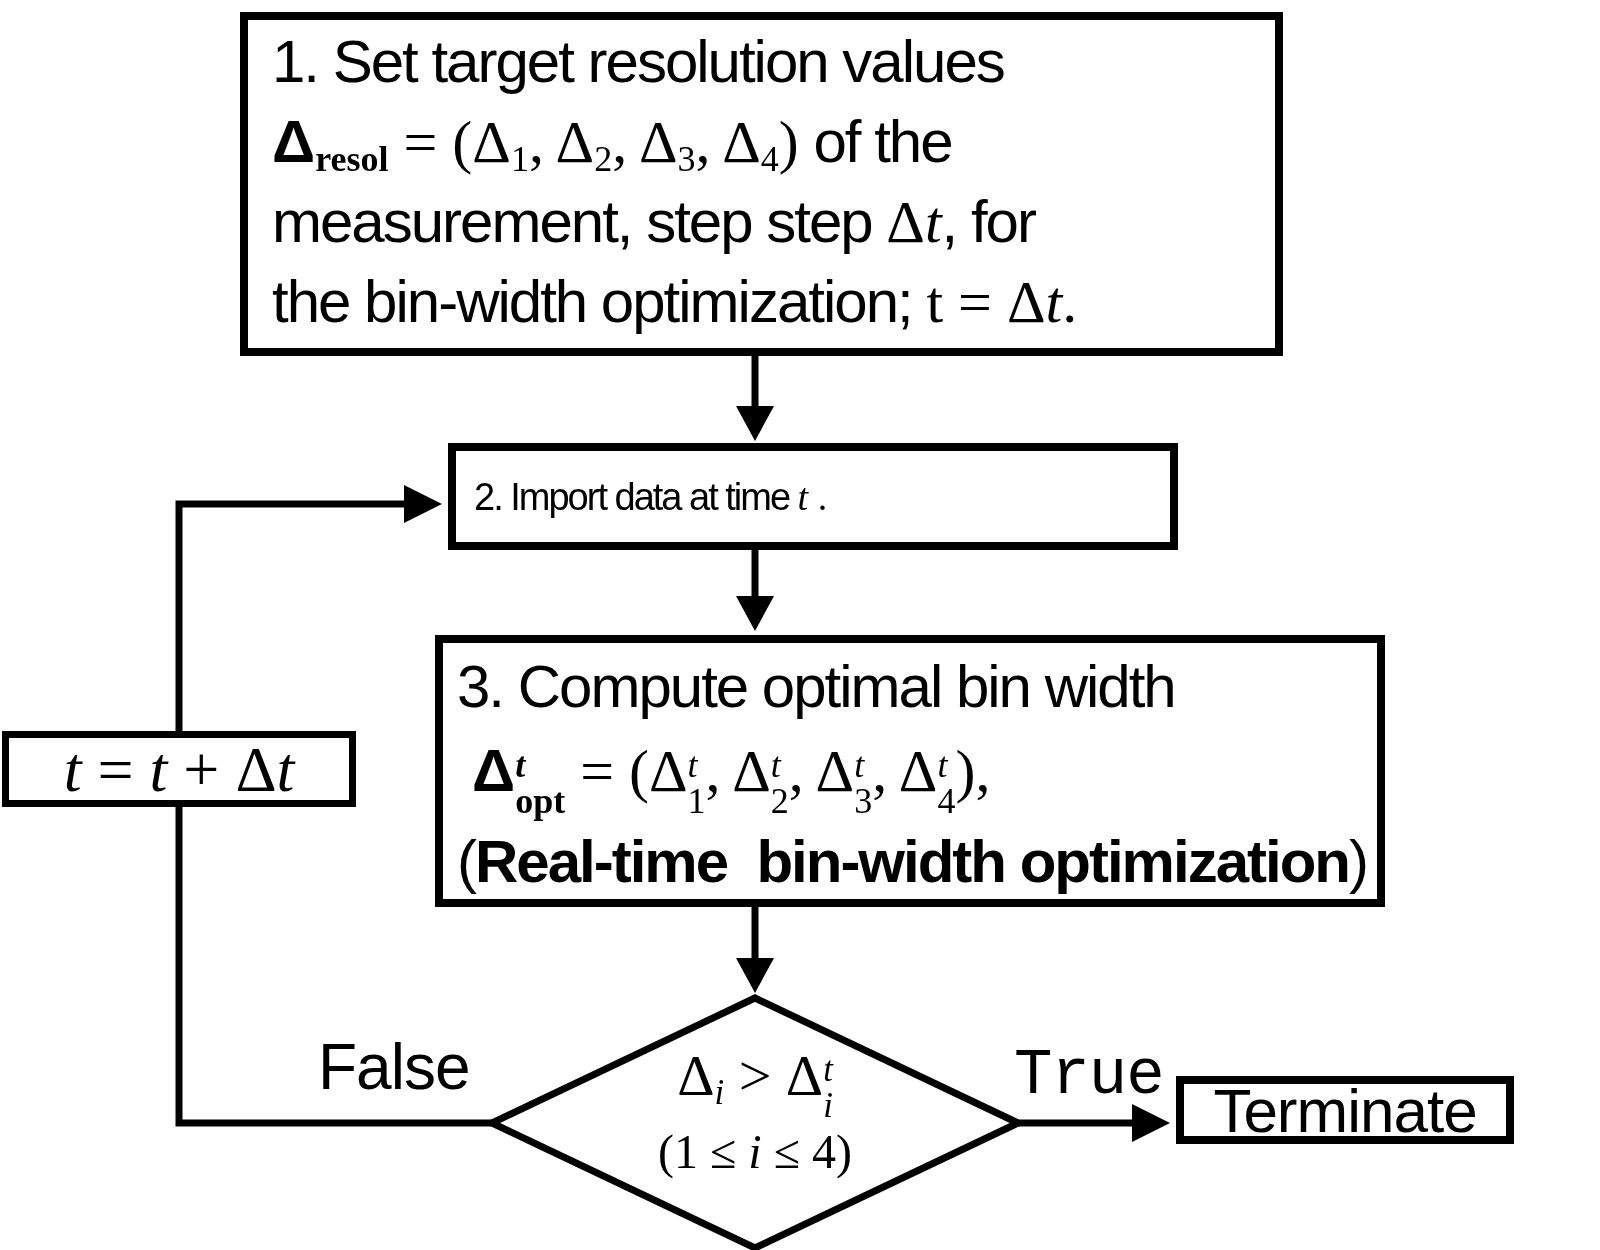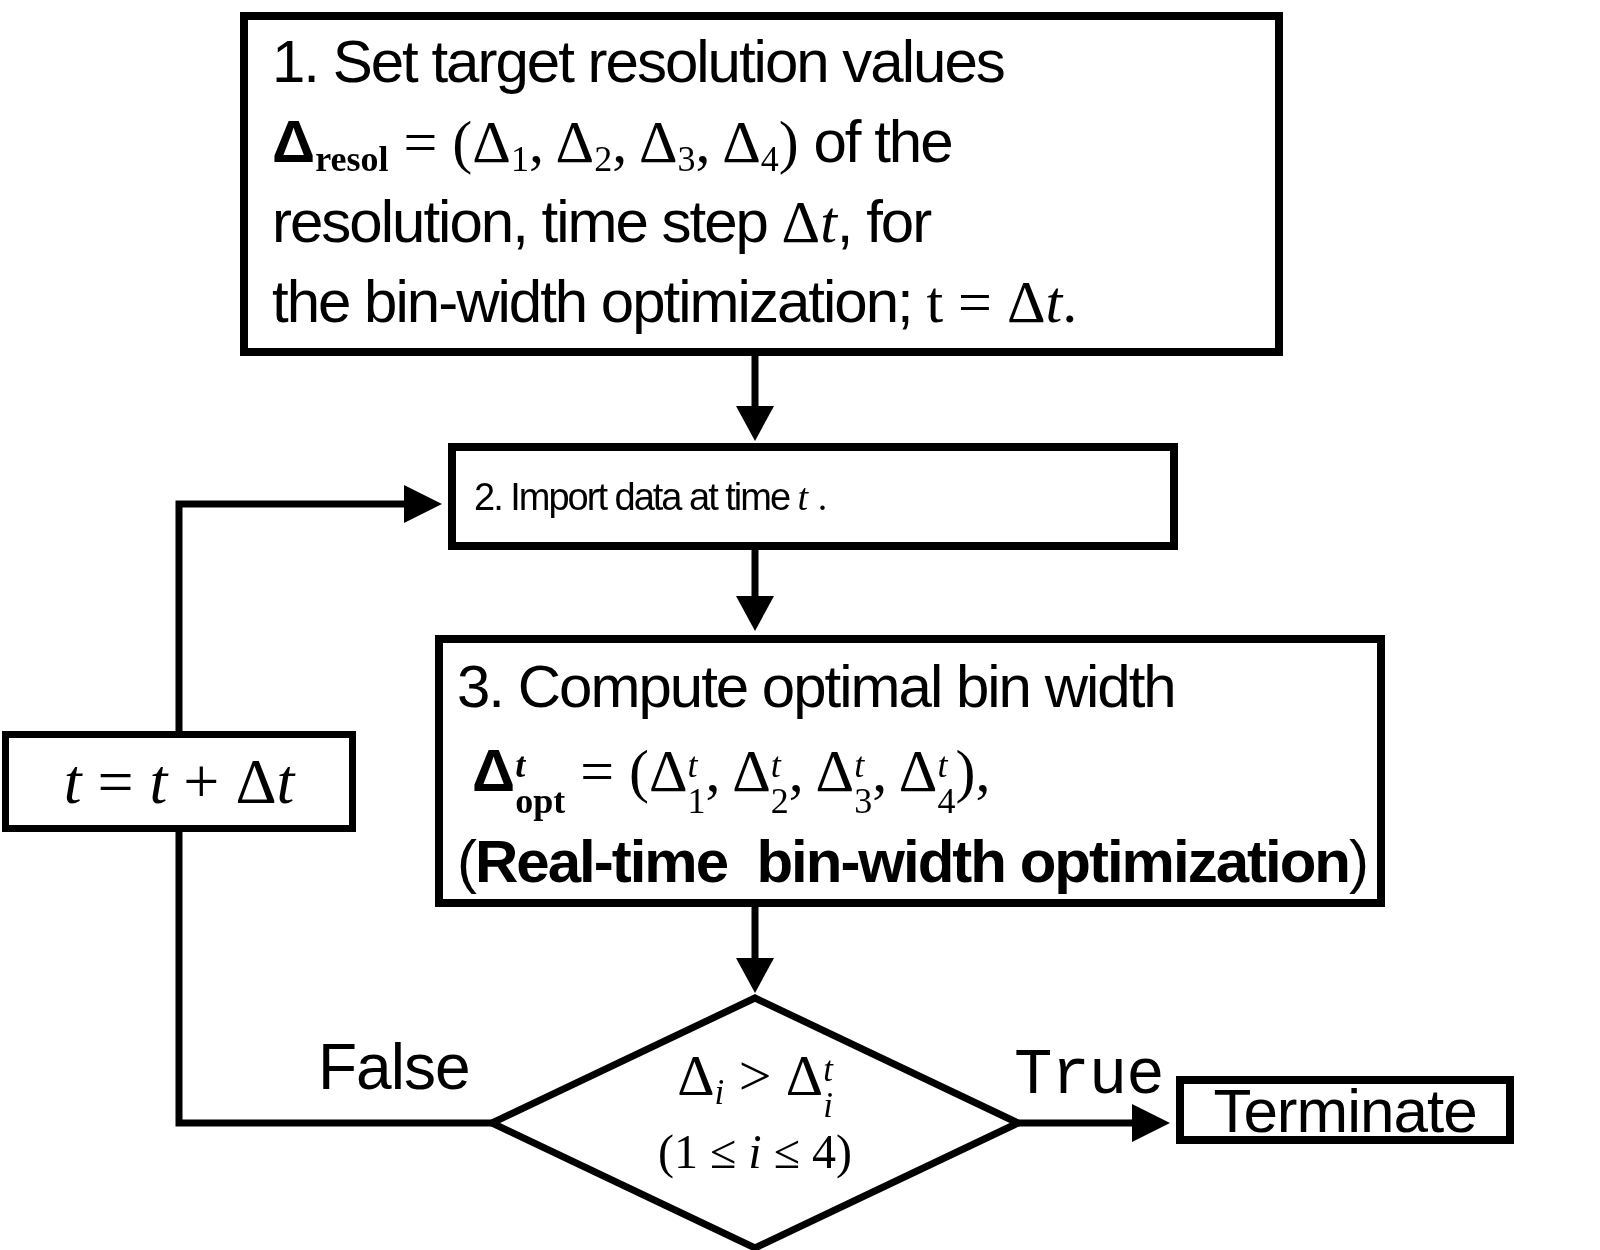--- a/index.html
+++ b/index.html
@@ -19,21 +19,21 @@
   .b{font-weight:bold;}
   .bd{font-weight:bold;font-family:"Liberation Sans",sans-serif;letter-spacing:0;}
   .th{font-weight:400;}
   sub{font-size:60%;vertical-align:-0.25em;line-height:0;}
   .stack{display:inline-block;font-size:60%;line-height:1.02;vertical-align:-0.62em;text-align:left;}
   .stack .ss{display:block;}
   
   #step1{left:240px;top:12px;width:1043px;height:344px;font-size:60px;line-height:80px;padding:2px 8px 0 24px;}
   #step2{left:448px;top:443px;width:730px;height:107px;font-size:38px;display:flex;align-items:center;padding-left:18px;}
   #step3{left:435px;top:635px;width:950px;height:272px;font-size:60px;line-height:84px;padding:2px 6px 0 14px;}
-  #update{left:2px;top:731px;width:354px;height:101px;font-size:64px;display:flex;align-items:center;justify-content:center;}
+  #update{left:2px;top:731px;width:354px;height:76px;font-size:64px;display:flex;align-items:center;justify-content:center;}
   #terminate{left:1176px;top:1076px;width:338px;height:68px;font-size:62px;display:flex;align-items:center;justify-content:center;letter-spacing:-1px;}
   .branch-label{position:absolute;z-index:2;font-size:64px;letter-spacing:-1px;}
   #false-label{left:318px;top:1030px;}
   #true-label{left:1014px;top:1040px;font-family:Liberation Mono, monospace;}
   #decision-text{
     position:absolute;left:535px;top:1042px;width:440px;z-index:2;
     text-align:center;
   }
   #decision-text .dl1{font-size:58px;line-height:66px;}
   #decision-text .dl2{font-size:48px;line-height:58px;}
@@ -57,21 +57,21 @@
       <polygon points="736,958 774,958 755,993"></polygon>
       <polygon points="404,485 404,523 442,504"></polygon>
       <polygon points="1132,1104 1132,1142 1170,1123"></polygon>
     </g>
     <polygon points="755,998 1018,1123 755,1248 492,1123" fill="#ffffff" stroke="#000" stroke-width="7"></polygon>
   </svg>
 
   <div id="step1" class="node">
     <div class="line"><span>1. Set target resolution values</span></div>
     <div class="line"><span class="bd">Δ<sub class="r">resol</sub></span><span class="r"> = (</span><span class="r">Δ<sub class="r">1</sub></span><span class="r">, </span><span class="r">Δ<sub class="r">2</sub></span><span class="r">, </span><span class="r">Δ<sub class="r">3</sub></span><span class="r">, </span><span class="r">Δ<sub class="r">4</sub></span><span class="r">)</span><span> of the</span></div>
-    <div class="line"><span>resolution, time step </span><span class="r">Δ</span><span class="i">t</span><span>, for</span></div>
+    <div class="line"><span>measurement, step step </span><span class="r">Δ</span><span class="i">t</span><span>, for</span></div>
     <div class="line"><span>the bin-width optimization; </span><span class="r">t</span><span class="r"> = </span><span class="r">Δ</span><span class="i">t</span><span class="r">.</span></div>
   </div>
 
   <div id="step2" class="node">
     <div class="line"><span>2. Import data at time </span><span class="i">t</span><span class="r"> .</span></div>
   </div>
 
   <div id="step3" class="node">
     <div class="line"><span>3. Compute optimal bin width</span></div>
     <div class="line"><span class="r"> </span><span class="bd">Δ<span class="stack"><span class="ss i">t</span><span class="ss r">opt</span></span></span><span class="r"> = (</span><span class="r">Δ<span class="stack"><span class="ss i">t</span><span class="ss r">1</span></span></span><span class="r">, </span><span class="r">Δ<span class="stack"><span class="ss i">t</span><span class="ss r">2</span></span></span><span class="r">, </span><span class="r">Δ<span class="stack"><span class="ss i">t</span><span class="ss r">3</span></span></span><span class="r">, </span><span class="r">Δ<span class="stack"><span class="ss i">t</span><span class="ss r">4</span></span></span><span class="r">),</span></div>

